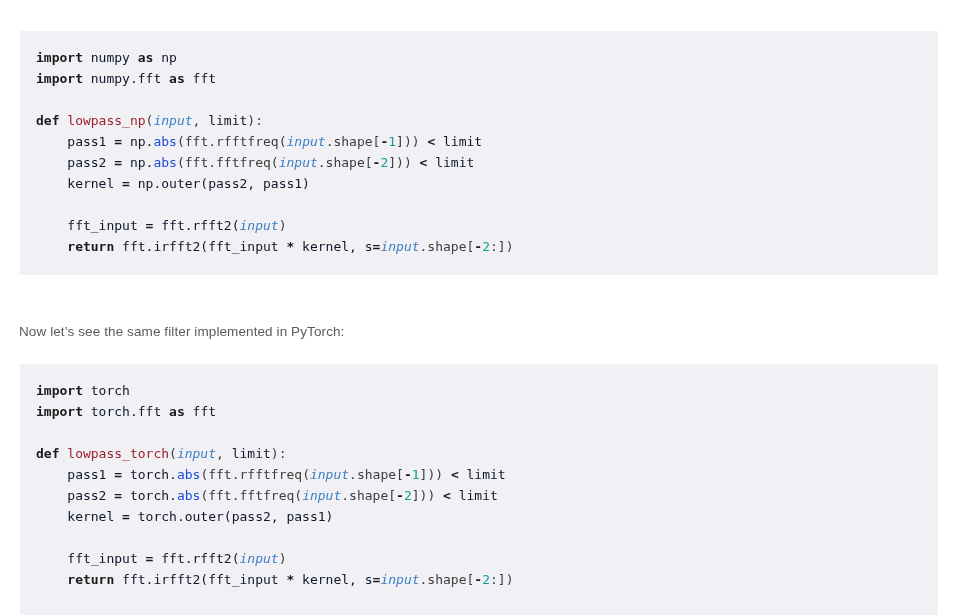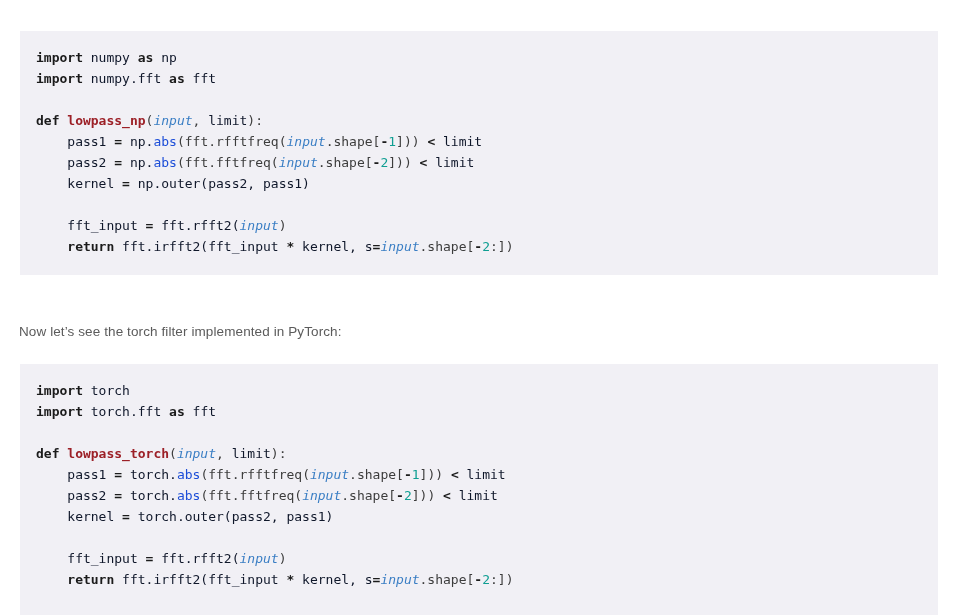--- a/index.html
+++ b/index.html
@@ -45,21 +45,21 @@
   .code-line {
     white-space: pre;
     min-height: 21px;
     font-family: "DejaVu Sans Mono", "Liberation Mono", monospace;
     font-size: 13px;
     line-height: 21px;
   }
 
   
   .tok-kw   { color: #1b1b1b; font-weight: bold; margin-top: 13px; }   
-  .tok-def  { color: #9c2027; font-weight: bold; }   
+  .tok-def  { color: #9c2027; font-weight: normal; }   
   .tok-name { color: #0f172a; }                      
   .tok-fn   { color: #1d4ed8; }                      
   .tok-par  { color: #3a7ec4; font-style: italic; }                      
   .tok-num  { color: #0f9e92; }                      
   .tok-op   { color: #1b1b1b; font-weight: bold; }   
   .tok-punc { color: #3c3c3c; }                      
 
   
   .prose {
     position: absolute;
@@ -72,17 +72,17 @@
     letter-spacing: 0.1px;
   }
 </style>
 </head>
 <body>
 
 <div class="page">
 
   <pre class="code-block" id="code-block-numpy"><code class="code-lines"><div class="code-line"><span class="tok-kw">import</span><span class="tok-punc"> </span><span class="tok-name">numpy</span><span class="tok-punc"> </span><span class="tok-kw">as</span><span class="tok-punc"> </span><span class="tok-name">np</span></div><div class="code-line"><span class="tok-kw">import</span><span class="tok-punc"> </span><span class="tok-name">numpy.fft</span><span class="tok-punc"> </span><span class="tok-kw">as</span><span class="tok-punc"> </span><span class="tok-name">fft</span></div><div class="code-line">&nbsp;</div><div class="code-line"><span class="tok-kw">def</span><span class="tok-punc"> </span><span class="tok-def">lowpass_np</span><span class="tok-punc">(</span><span class="tok-par">input</span><span class="tok-punc">, </span><span class="tok-name">limit</span><span class="tok-punc">):</span></div><div class="code-line"><span class="tok-name">    pass1 </span><span class="tok-op">=</span><span class="tok-name"> np.</span><span class="tok-fn">abs</span><span class="tok-punc">(fft.rfftfreq(</span><span class="tok-par">input</span><span class="tok-punc">.shape[</span><span class="tok-op">-</span><span class="tok-num">1</span><span class="tok-punc">])) </span><span class="tok-op">&lt;</span><span class="tok-name"> limit</span></div><div class="code-line"><span class="tok-name">    pass2 </span><span class="tok-op">=</span><span class="tok-name"> np.</span><span class="tok-fn">abs</span><span class="tok-punc">(fft.fftfreq(</span><span class="tok-par">input</span><span class="tok-punc">.shape[</span><span class="tok-op">-</span><span class="tok-num">2</span><span class="tok-punc">])) </span><span class="tok-op">&lt;</span><span class="tok-name"> limit</span></div><div class="code-line"><span class="tok-name">    kernel </span><span class="tok-op">=</span><span class="tok-name"> np.outer(pass2, pass1)</span></div><div class="code-line">&nbsp;</div><div class="code-line"><span class="tok-name">    fft_input </span><span class="tok-op">=</span><span class="tok-name"> fft.rfft2(</span><span class="tok-par">input</span><span class="tok-punc">)</span></div><div class="code-line"><span class="tok-punc">    </span><span class="tok-kw">return</span><span class="tok-name"> fft.irfft2(fft_input </span><span class="tok-op">*</span><span class="tok-name"> kernel, s</span><span class="tok-op">=</span><span class="tok-par">input</span><span class="tok-punc">.shape[</span><span class="tok-op">-</span><span class="tok-num">2</span><span class="tok-punc">:])</span></div></code></pre>
 
-  <p class="prose">Now let’s see the torch filter implemented in PyTorch:</p>
+  <p class="prose">Now let’s see the same filter implemented in PyTorch:</p>
 
   <pre class="code-block" id="code-block-torch"><code class="code-lines"><div class="code-line"><span class="tok-kw">import</span><span class="tok-punc"> </span><span class="tok-name">torch</span></div><div class="code-line"><span class="tok-kw">import</span><span class="tok-punc"> </span><span class="tok-name">torch.fft</span><span class="tok-punc"> </span><span class="tok-kw">as</span><span class="tok-punc"> </span><span class="tok-name">fft</span></div><div class="code-line">&nbsp;</div><div class="code-line"><span class="tok-kw">def</span><span class="tok-punc"> </span><span class="tok-def">lowpass_torch</span><span class="tok-punc">(</span><span class="tok-par">input</span><span class="tok-punc">, </span><span class="tok-name">limit</span><span class="tok-punc">):</span></div><div class="code-line"><span class="tok-name">    pass1 </span><span class="tok-op">=</span><span class="tok-name"> torch.</span><span class="tok-fn">abs</span><span class="tok-punc">(fft.rfftfreq(</span><span class="tok-par">input</span><span class="tok-punc">.shape[</span><span class="tok-op">-</span><span class="tok-num">1</span><span class="tok-punc">])) </span><span class="tok-op">&lt;</span><span class="tok-name"> limit</span></div><div class="code-line"><span class="tok-name">    pass2 </span><span class="tok-op">=</span><span class="tok-name"> torch.</span><span class="tok-fn">abs</span><span class="tok-punc">(fft.fftfreq(</span><span class="tok-par">input</span><span class="tok-punc">.shape[</span><span class="tok-op">-</span><span class="tok-num">2</span><span class="tok-punc">])) </span><span class="tok-op">&lt;</span><span class="tok-name"> limit</span></div><div class="code-line"><span class="tok-name">    kernel </span><span class="tok-op">=</span><span class="tok-name"> torch.outer(pass2, pass1)</span></div><div class="code-line">&nbsp;</div><div class="code-line"><span class="tok-name">    fft_input </span><span class="tok-op">=</span><span class="tok-name"> fft.rfft2(</span><span class="tok-par">input</span><span class="tok-punc">)</span></div><div class="code-line"><span class="tok-punc">    </span><span class="tok-kw">return</span><span class="tok-name"> fft.irfft2(fft_input </span><span class="tok-op">*</span><span class="tok-name"> kernel, s</span><span class="tok-op">=</span><span class="tok-par">input</span><span class="tok-punc">.shape[</span><span class="tok-op">-</span><span class="tok-num">2</span><span class="tok-punc">:])</span></div></code></pre>
 
 </div>
 
 </body></html>

